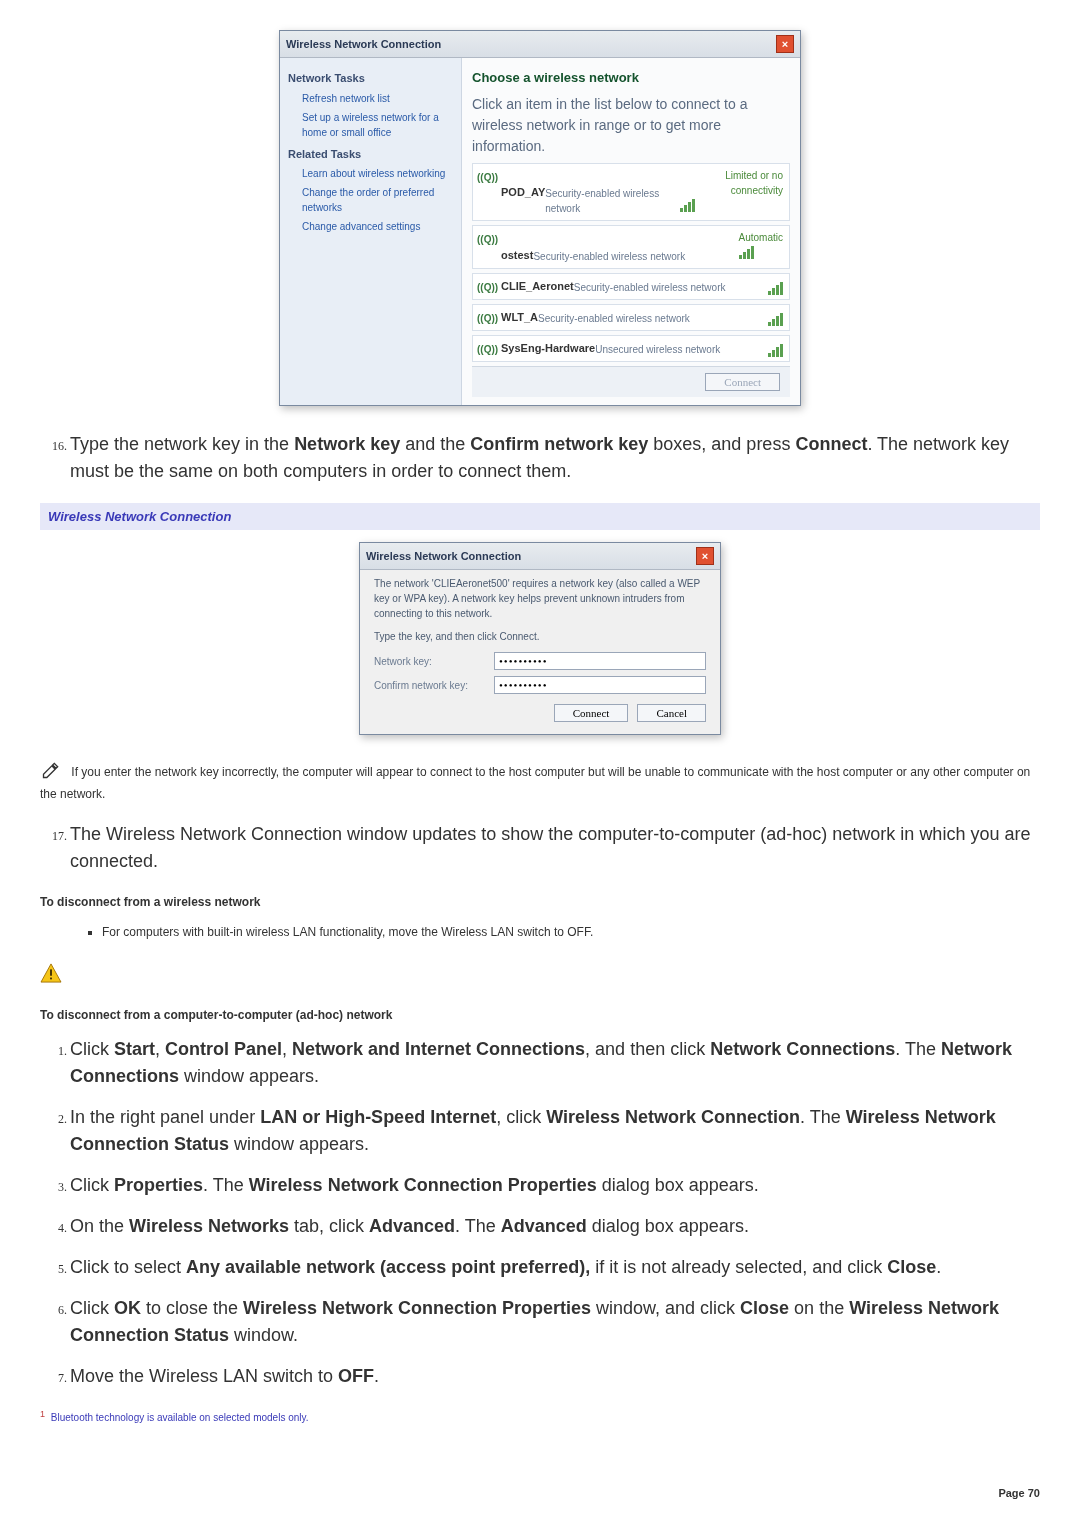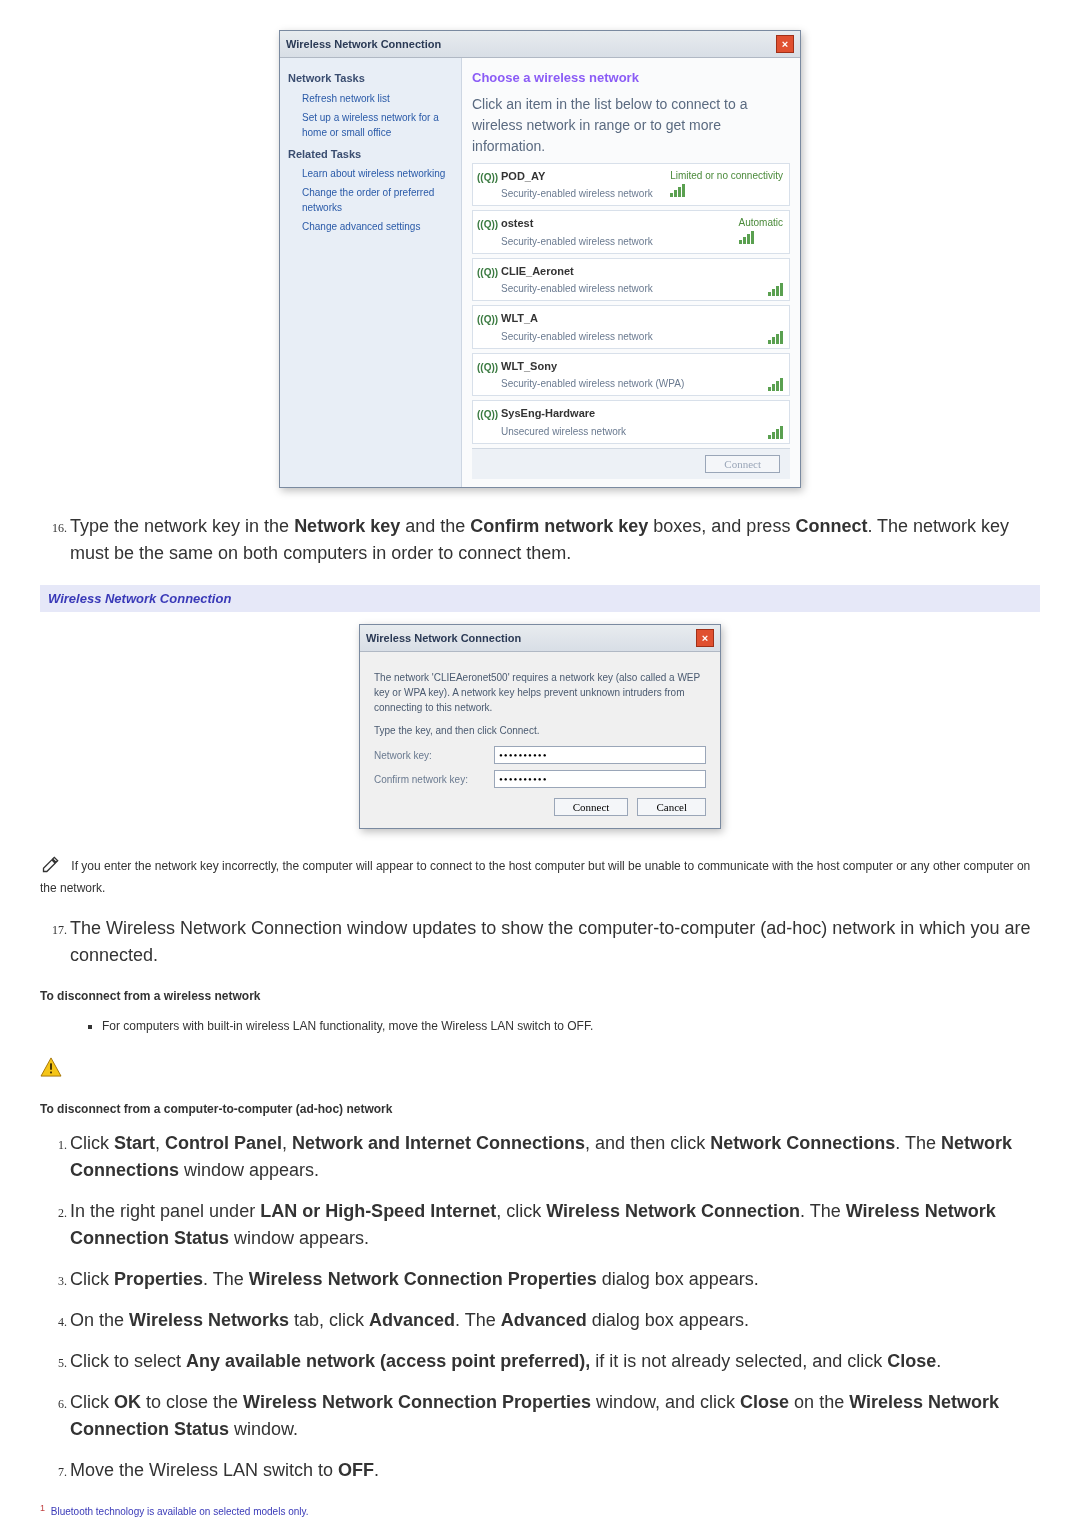--- a/index.html
+++ b/index.html
@@ -45,33 +45,33 @@
   .dlg1-left {
     width: 165px;
     background:#e8eef6;
     border-right:1px solid #cdd6e2;
     padding:6px 8px;
     color:#4a5a78;
   }
   .dlg1-left .grp-hd { font-weight:bold; color:#3a4d70; margin:6px 0 4px 0; font-size:11px;}
   .dlg1-left .lnk { color:#2a5aa8; font-size:10px; margin:4px 0 4px 14px; display:block; }
   .dlg1-right { flex:1; padding:8px 10px; background:#fafbfc;}
-  .dlg1-right h3 { color:#8b5cf6; margin:2px 0 6px 0; font-size:13px; font-weight:bold;}
+  .dlg1-right h3 { color:#14532d; margin:2px 0 6px 0; font-size:13px; font-weight:bold;}
   .dlg1-right .hint { color:#5a6a80; font-size:14px; margin-bottom:6px;}
   .net-item {
     border:1px solid #d8e0ea;
     padding:4px 6px 4px 28px;
     margin-bottom:4px;
     position:relative;
     background:#fff;
     display:flex;
     justify-content:space-between;
     align-items:flex-end;
   }
-  .net-item .nleft { display:flex; flex-direction:column;}
+  .net-item .nleft { display:flex; flex-direction:row;}
   .net-item .nname{ font-weight:bold; color:#333; font-size:11px;}
   .net-item .nsub{ color:#6a7a90; font-size:10px; margin-top:2px;}
   .net-item::before{
     content:"((Q))";
     position:absolute; left:4px; top:6px;
     color:#3a7a40; font-size:10px; font-weight:bold;
   }
   .sig-bars{
     display:inline-flex; align-items:flex-end; gap:1px; height:14px;
   }
@@ -81,21 +81,21 @@
   .sig-bars span:nth-child(3){height:10px;}
   .sig-bars span:nth-child(4){height:13px;}
   .net-right-text { color:#4a8a3a; font-size:10px; text-align:right;}
   .dlg1-foot { text-align:right; padding:6px 10px; background:#edf1f6; border-top:1px solid #d0d8e2;}
   .dlg1-foot button{
     font-family:Tahoma; font-size:11px; padding:2px 18px;
     background:#f4f6f9; border:1px solid #9aa6b8; color:#9aa6b8;
   }
 
   .dlg2 { width:360px; }
-  .dlg2-body{ padding:18px 14px 12px 14px; color:#4a5a70;}
+  .dlg2-body{ padding:6px 14px 12px 14px; color:#4a5a70;}
   .dlg2-body .msg{ font-size:10px; margin-bottom:8px;}
   .dlg2-row{ display:flex; align-items:center; margin:6px 0;}
   .dlg2-row label{ width:120px; color:#6a7a90; font-size:10px;}
   .dlg2-row input{
     flex:1; border:1px solid #9aa6b8; font-size:11px; padding:2px 4px;
     font-family:Tahoma; letter-spacing:1px;
   }
   .dlg2-btns{ text-align:right; margin-top:10px;}
   .dlg2-btns button{
     font-family:Tahoma; font-size:11px; padding:2px 18px; margin-left:6px;
@@ -208,32 +208,20 @@
           </div>
           <span class="sig-bars">
               <span></span>
               <span></span>
               <span></span>
               <span></span>
             </span>
         </div>
         <div class="net-item">
           <div class="nleft">
-            <span class="nname">WLT_Sony</span>
-            <span class="nsub">Security-enabled wireless network (WPA)</span>
-          </div>
-          <span class="sig-bars">
-              <span></span>
-              <span></span>
-              <span></span>
-              <span></span>
-            </span>
-        </div>
-        <div class="net-item">
-          <div class="nleft">
             <span class="nname">SysEng-Hardware</span>
             <span class="nsub">Unsecured wireless network</span>
           </div>
           <span class="sig-bars">
               <span></span>
               <span></span>
               <span></span>
               <span></span>
             </span>
         </div>

